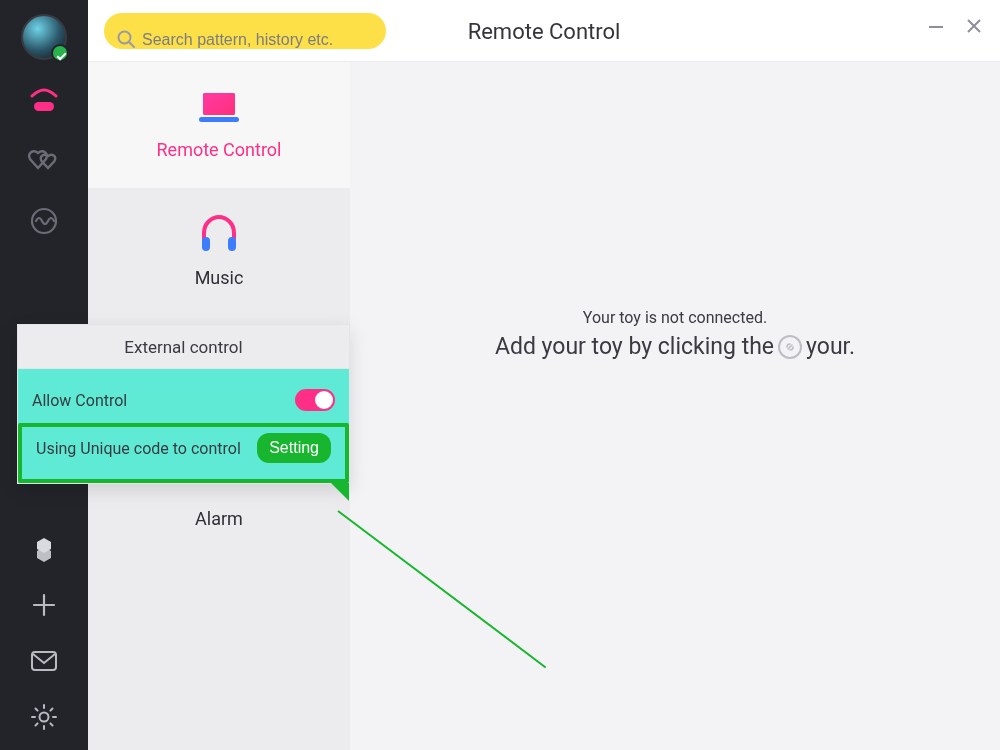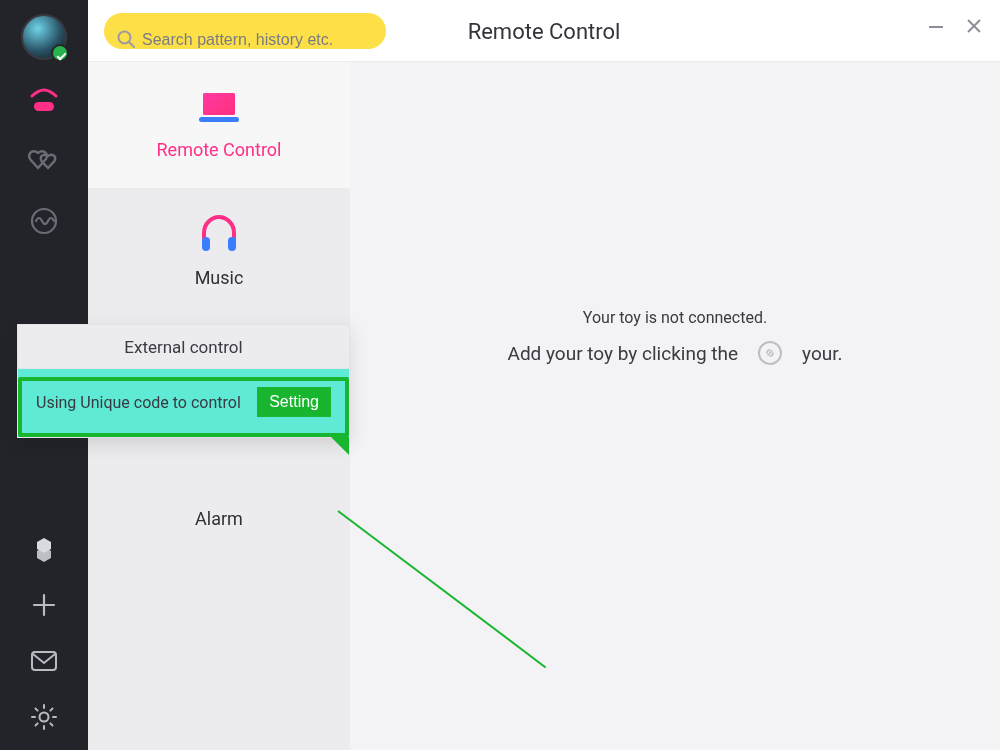--- a/index.html
+++ b/index.html
@@ -57,21 +57,21 @@
   .feature-item.active { background:#f7f7f8; }
   .feature-item .label { font-size:18px; color:#2f2f36; }
   .feature-item.active .label { color:#ff2f87; }
 
   
   .main {
     position:absolute; left:350px; top:62px; right:0; bottom:0; background:#f3f3f5;
     display:flex; flex-direction:column; align-items:center; justify-content:flex-start;
   }
   .msg1 { margin-top:246px; font-size:16px; color:#3a3a42; }
-  .msg2 { margin-top:14px; font-size:19px; color:#3a3a42; display:flex; align-items:center; gap:20px; }
+  .msg2 { margin-top:6px; font-size:23px; color:#3a3a42; display:flex; align-items:center; gap:4px; }
   .link-circ {
     display:inline-flex; width:24px; height:24px; border-radius:50%; border:2px solid #bdbdc6; align-items:center; justify-content:center;
   }
 
   
   .popup {
     position:absolute; left:17px; top:324px; width:333px; background:#5eead4; border:1px solid #e3e3e8; box-shadow:0 6px 18px rgba(0,0,0,0.12); z-index:10;
   }
   .popup-header {
     height:44px; background:#ececef; display:flex; align-items:center; justify-content:center; font-size:17px; color:#3a3a42; border-bottom:1px solid #e3e3e8;
@@ -80,21 +80,21 @@
   .popup-desc { padding:10px 0 14px 0; }
   .popup-row { display:flex; align-items:center; justify-content:space-between; height:46px; }
   .toggle {
     width:40px; height:22px; border-radius:11px; background:#ff2f87; position:relative; cursor:pointer;
   }
   .toggle::after { content:""; position:absolute; right:2px; top:2px; width:18px; height:18px; border-radius:50%; background:#fff; }
   .highlight-row {
     border:4px solid #18b52f; border-radius:2px; margin:0 -14px -14px -14px; padding:6px 14px 16px 14px; display:flex; align-items:center; justify-content:space-between; position:relative;
   }
   .setting-btn {
-    background:#18b52f; color:#fff; border:none; border-radius:0; padding:6px 12px; font-size:16px; cursor:pointer;
+    background:#18b52f; color:#fff; border:none; border-radius:12px; padding:6px 12px; font-size:16px; cursor:pointer;
   }
   .highlight-tri {
     position:absolute; right:-4px; bottom:-22px; width:0; height:0; border-left:18px solid transparent; border-top:18px solid #18b52f;
   }
 
   
   .anno-line {
     position:absolute; left:338px; top:510px; width:260px; height:0; border-top:2px solid #18b52f; transform-origin:left center; transform:rotate(37deg); z-index:9;
   }
 </style>
@@ -226,20 +226,24 @@
           <path d="M5 9 L9 5 M4 7 A3 3 0 0 1 7 4 M10 7 A3 3 0 0 1 7 10" fill="none" stroke="#bdbdc6" stroke-width="1.6" stroke-linecap="round"></path>
         </svg>
     </span>
     <span>your.</span>
   </div>
 </div>
 
 <div class="popup">
   <div class="popup-header">External control</div>
   <div class="popup-body">
+    <div class="popup-row">
+      <span>Allow Control</span>
+      <div class="toggle"></div>
+    </div>
     <div class="highlight-row">
       <span>Using Unique code to control</span>
       <button class="setting-btn">Setting</button>
       <div class="highlight-tri"></div>
     </div>
   </div>
 </div>
 
 <div class="anno-line"></div>
 

